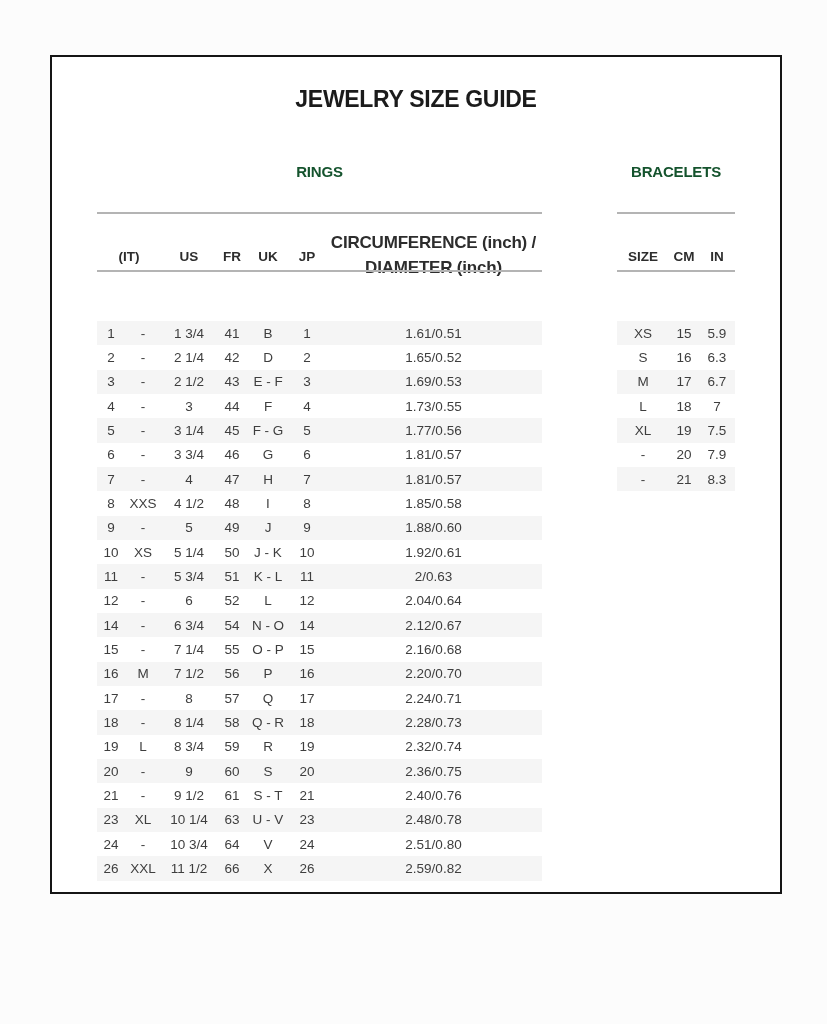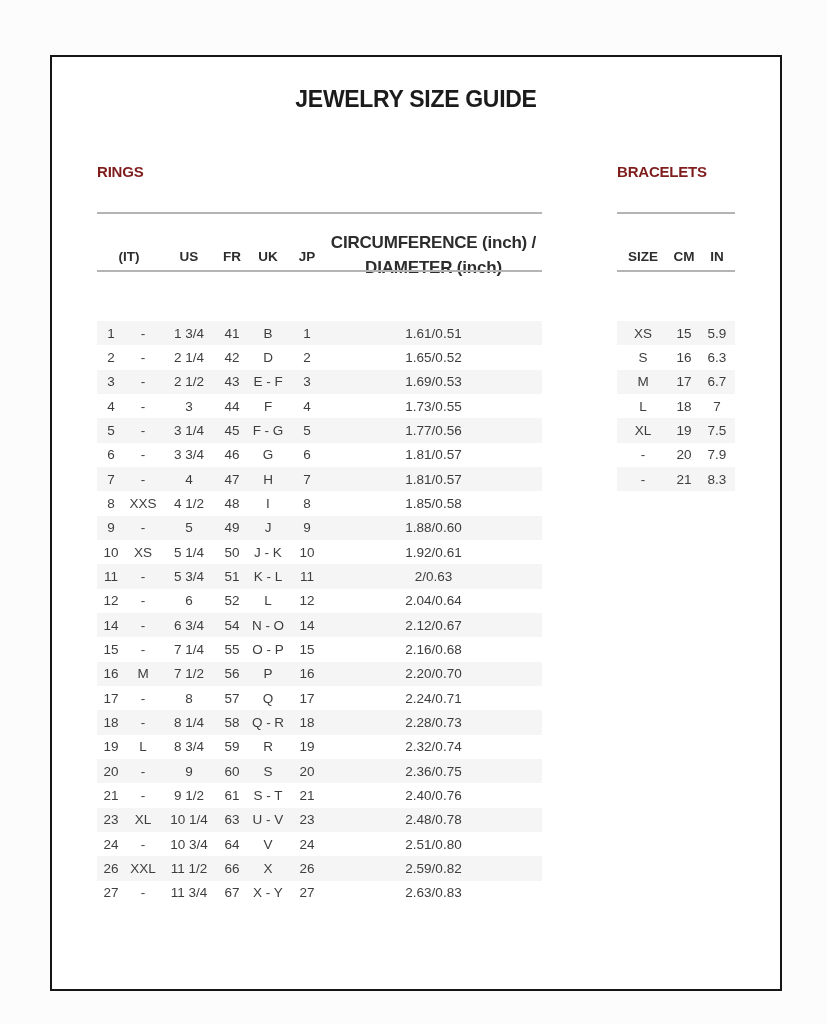--- a/index.html
+++ b/index.html
@@ -5,37 +5,38 @@
   html, body { margin: 0; padding: 0; }
   body {
     width: 827px; height: 1024px;
     background: #fcfcfc;
     font-family: "Liberation Sans", "DejaVu Sans", sans-serif;
     position: relative;
     overflow: hidden;
   }
   .frame {
     position: absolute; left: 50px; top: 55px;
-    width: 732px; height: 936px;
+    width: 732px; height: 839px;
     box-sizing: border-box;
     background: #ffffff;
     border: 2px solid var(--border, #151515);
   }
   .title {
     position: absolute; top: 29px; left: 0; width: 100%;
     text-align: center;
     font-size: 23px; font-weight: bold; color: #1b1b1b;
     letter-spacing: -0.3px;
   }
   .col { position: absolute; top: 0; }
   .col.rings { left: 45px; width: 445px; }
   .col.bracelets { left: 565px; width: 118px; }
   .sec-label {
     position: absolute; top: 106px; left: 0; width: 100%;
-    font-size: 15px; font-weight: bold; color: #7f1d1d;
+    text-align: center;
+    font-size: 15px; font-weight: bold; color: #14532d;
     letter-spacing: -0.2px;
   }
   .rule {
     position: absolute; left: 0; width: 100%; height: 2px;
     background: var(--rule, #b4b4b4);
   }
   .rule.top { top: 155px; }
   .rule.bottom { top: 213px; }
   .thead {
     position: absolute; top: 157px; left: 0; width: 100%; height: 56px;
@@ -304,29 +305,20 @@
           </tr>
           <tr>
             <td>26</td>
             <td>XXL</td>
             <td>11 1/2</td>
             <td>66</td>
             <td>X</td>
             <td>26</td>
             <td>2.59/0.82</td>
           </tr>
-          <tr>
-            <td>27</td>
-            <td>-</td>
-            <td>11 3/4</td>
-            <td>67</td>
-            <td>X - Y</td>
-            <td>27</td>
-            <td>2.63/0.83</td>
-          </tr>
         </tbody>
     </table>
   </div>
 
   <div class="col bracelets">
     <div class="sec-label">BRACELETS</div>
     <div class="rule top"></div>
     <div class="thead">
       <table>
         <colgroup>

